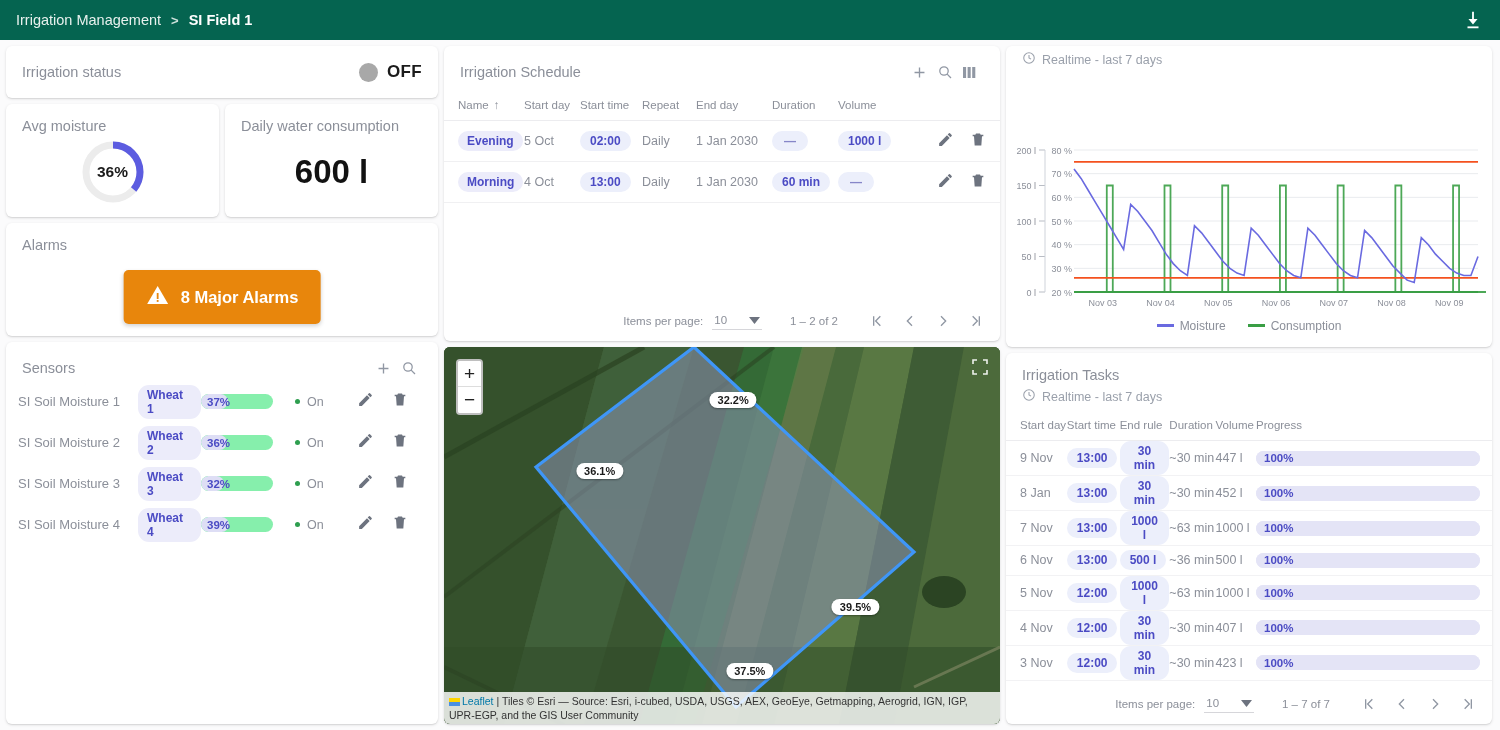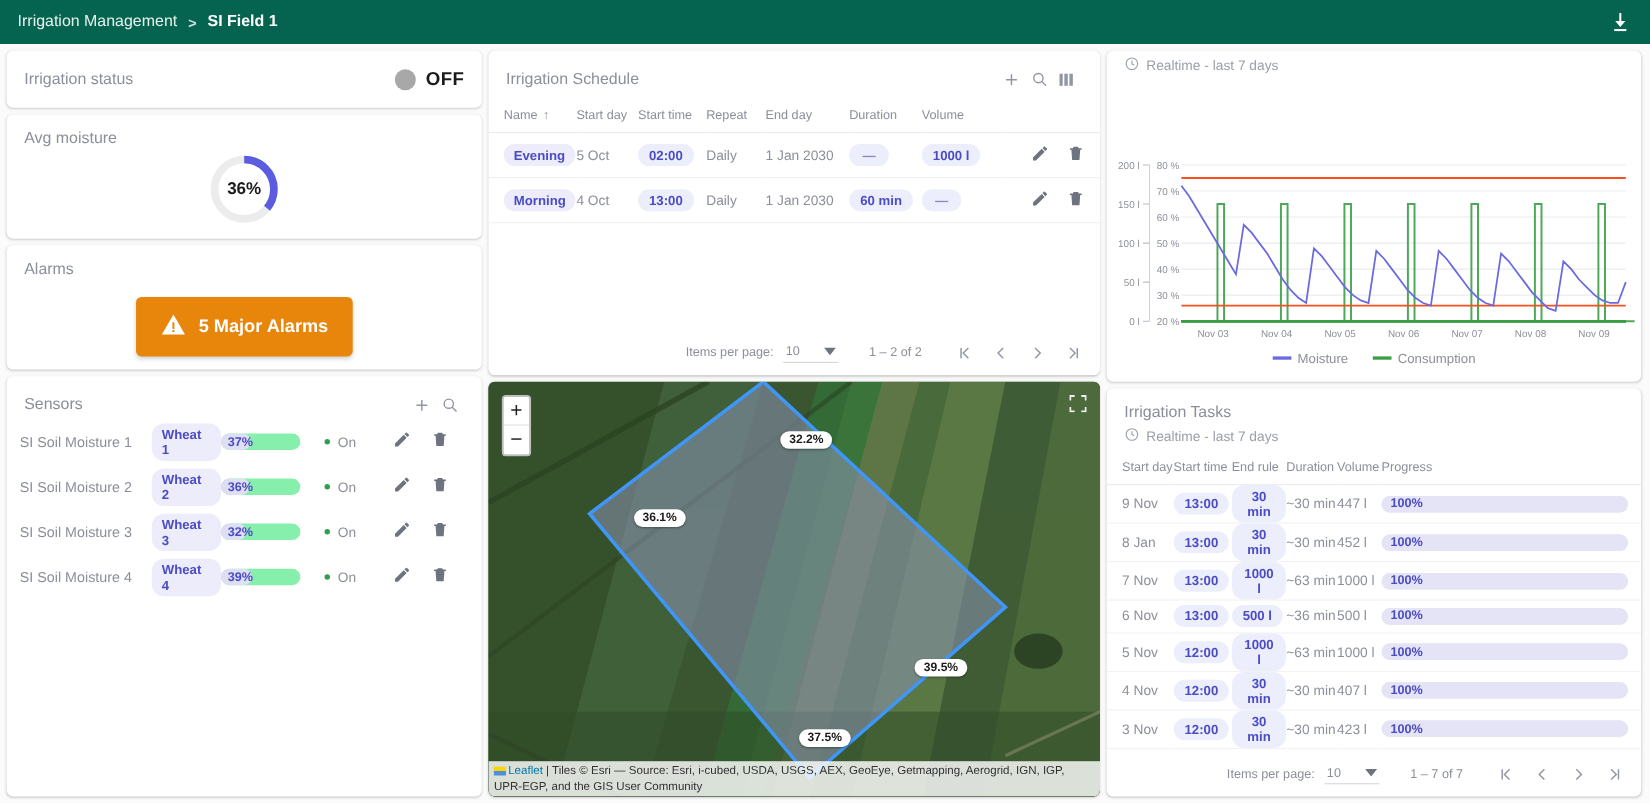--- a/index.html
+++ b/index.html
@@ -225,33 +225,37 @@
           <div class="gauge-wrap">
             <div class="gauge">
               <svg width="66" height="66" viewBox="0 0 66 66">
                 <circle cx="33" cy="33" r="27" fill="none" stroke="#ececec" stroke-width="7"></circle>
                 <circle id="gauge-arc" cx="33" cy="33" r="27" fill="none" stroke="#5c5ce0" stroke-width="7" stroke-linecap="butt" transform="rotate(-90 33 33)" stroke-dasharray="61.072561185785574 169.64600329384882"></circle>
               </svg>
               <div class="gauge-text">36%</div>
             </div>
           </div>
         </div>
+        <div class="card half">
+          <div class="card-title">Daily water consumption</div>
+          <div class="big-num">600 l</div>
+        </div>
       </div>
 
       <div class="card alarm-card">
         <div class="card-title">Alarms</div>
         <button class="alarm-btn">
           <span>
             <svg width="24" height="24" viewBox="0 0 24 24" fill="#fff">
                 <path d="M12 3 1.5 21h21L12 3z"></path>
                 <rect x="11.1" y="10" width="1.8" height="6" fill="#e8860c"></rect>
                 <rect x="11.1" y="17" width="1.8" height="1.9" fill="#e8860c"></rect>
               </svg>
           </span>
-          <span>5 Major Alarms</span>
+          <span>8 Major Alarms</span>
         </button>
       </div>
 
       <div class="card sensors-card">
         <div class="panel-head">
           <span class="t">Sensors</span>
           <span class="ico-btn">
             <svg width="17" height="17" viewBox="0 0 24 24" fill="none" stroke="currentColor" stroke-width="1.9">
                 <path d="M12 5v14M5 12h14"></path>
               </svg>

